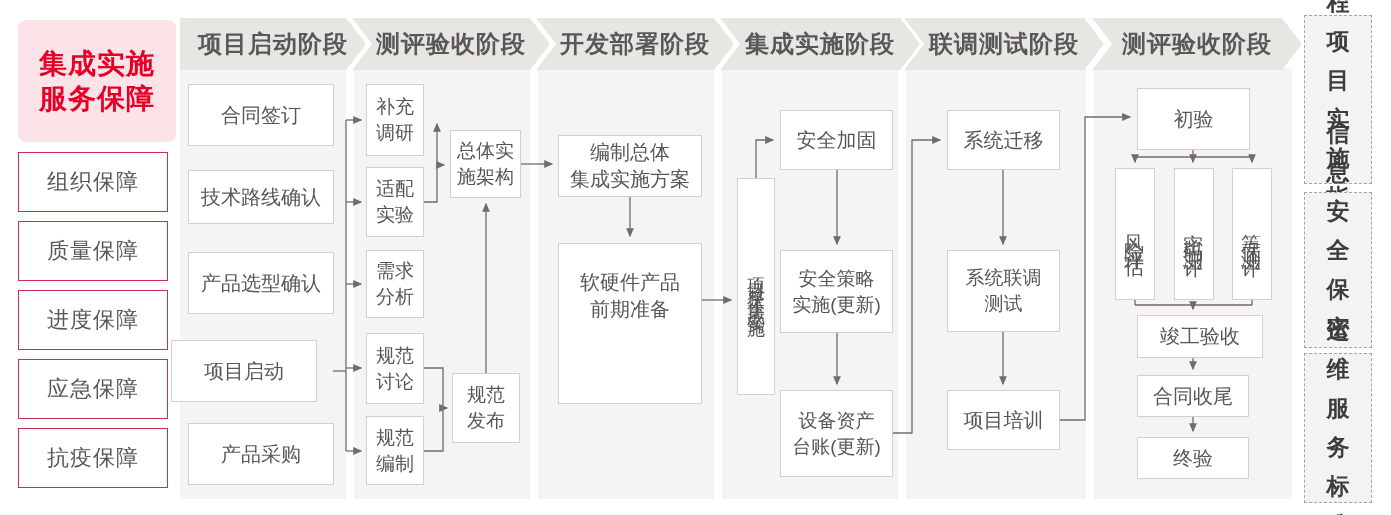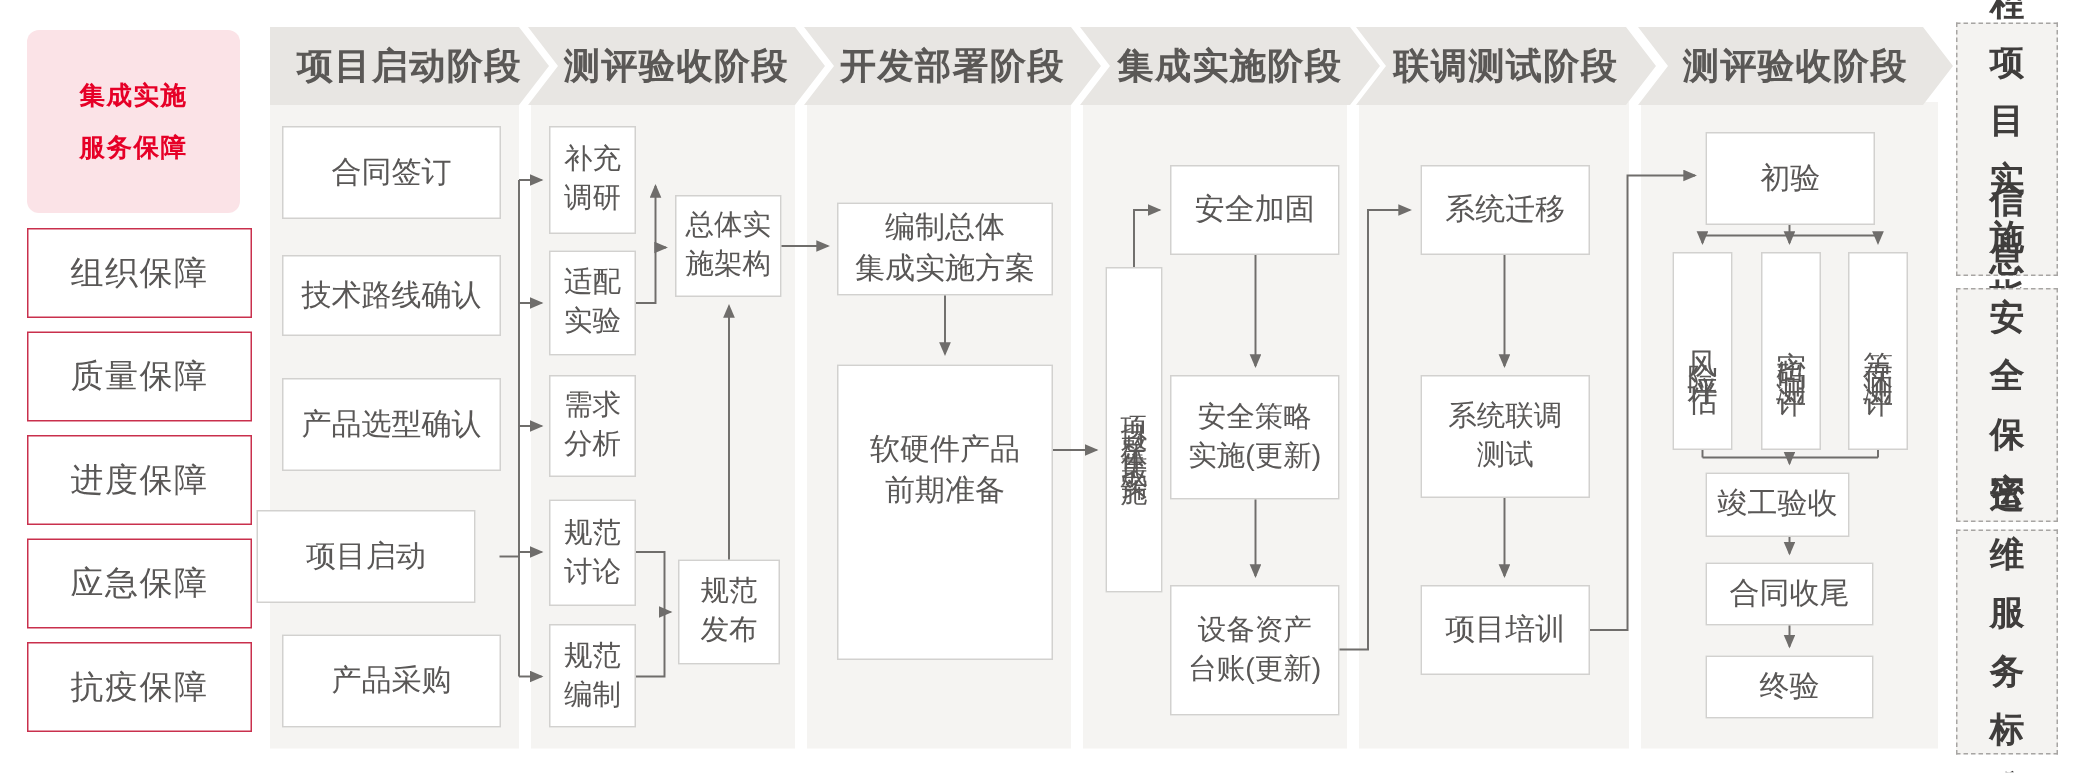--- a/index.html
+++ b/index.html
@@ -23,23 +23,23 @@
   }
   .box.sm{font-size:19px;}
   .vbox{
     position:absolute;background:#fff;border:1px solid #d2d1cf;
     display:flex;align-items:center;justify-content:center;
     writing-mode:vertical-rl;text-orientation:upright;
     font-size:20px;color:#595756;letter-spacing:8px;box-sizing:border-box;
   }
   .vbox.long{font-size:18px;letter-spacing:6px;}
   .side-title{
-    position:absolute;left:18px;top:20px;width:142px;height:122px;background:#fbe3e7;
+    position:absolute;left:18px;top:20px;width:158px;height:122px;background:#fbe3e7;
     border-radius:8px;display:flex;flex-direction:column;align-items:center;justify-content:center;
-    color:#e60027;font-weight:bold;font-size:17px;line-height:35px;letter-spacing:1px;
+    color:#e60027;font-weight:bold;font-size:28px;line-height:35px;letter-spacing:1px;
   }
   .side-box{
     position:absolute;left:18px;width:150px;height:60px;background:#fff;
     border:1.5px solid #c9304d;box-sizing:border-box;
     display:flex;align-items:center;justify-content:center;
     font-size:22px;color:#595756;letter-spacing:1px;
   }
   .refbox{
     position:absolute;left:1304px;width:68px;background:#f4f3f1;
     border:1.5px dashed #a7a5a3;box-sizing:border-box;
@@ -95,40 +95,40 @@
 讨论</div>
   <div class="box sm" style="left:366px;top:416px;width:58px;height:69px">规范
 编制</div>
   <div class="box sm" style="left:450px;top:130px;width:71px;height:68px">总体实
 施架构</div>
   <div class="box sm" style="left:452px;top:373px;width:68px;height:70px">规范
 发布</div>
 
   <div class="box" style="left:558px;top:135px;width:144px;height:62px">编制总体
 集成实施方案</div>
-  <div class="box" style="left:558px;top:243px;width:144px;height:197px;padding-bottom:55px">软硬件产品
+  <div class="box" style="left:558px;top:243px;width:144px;height:161px;padding-bottom:55px">软硬件产品
 前期准备</div>
 
   <div class="vbox long" style="left:737px;top:178px;width:38px;height:217px">项目整体集成实施</div>
   <div class="box" style="left:780px;top:110px;width:113px;height:60px">安全加固</div>
   <div class="box sm" style="left:780px;top:250px;width:113px;height:83px">安全策略
 实施(更新)</div>
   <div class="box sm" style="left:780px;top:390px;width:113px;height:87px">设备资产
 台账(更新)</div>
 
   <div class="box" style="left:947px;top:110px;width:113px;height:60px">系统迁移</div>
   <div class="box sm" style="left:947px;top:250px;width:113px;height:82px">系统联调
 测试</div>
   <div class="box" style="left:1137px;top:88px;width:113px;height:62px">初验</div>
 
   <div class="box" style="left:947px;top:390px;width:113px;height:60px">项目培训</div>
   <div class="vbox" style="left:1115px;top:168px;width:40px;height:132px">风险评估</div>
   <div class="vbox" style="left:1174px;top:168px;width:40px;height:132px">密码测评</div>
   <div class="vbox" style="left:1232px;top:168px;width:40px;height:132px">等保测评</div>
-  <div class="box" style="left:1137px;top:315px;width:96px;height:43px">竣工验收</div>
+  <div class="box" style="left:1137px;top:315px;width:126px;height:43px">竣工验收</div>
   <div class="box" style="left:1137px;top:375px;width:112px;height:42px">合同收尾</div>
   <div class="box" style="left:1137px;top:437px;width:112px;height:42px">终验</div>
 
   <div class="refbox" style="top:15px;height:169px">
     <span>工程
 项目
 实施
 指引</span>
   </div>
   <div class="refbox" style="top:192px;height:156px">

